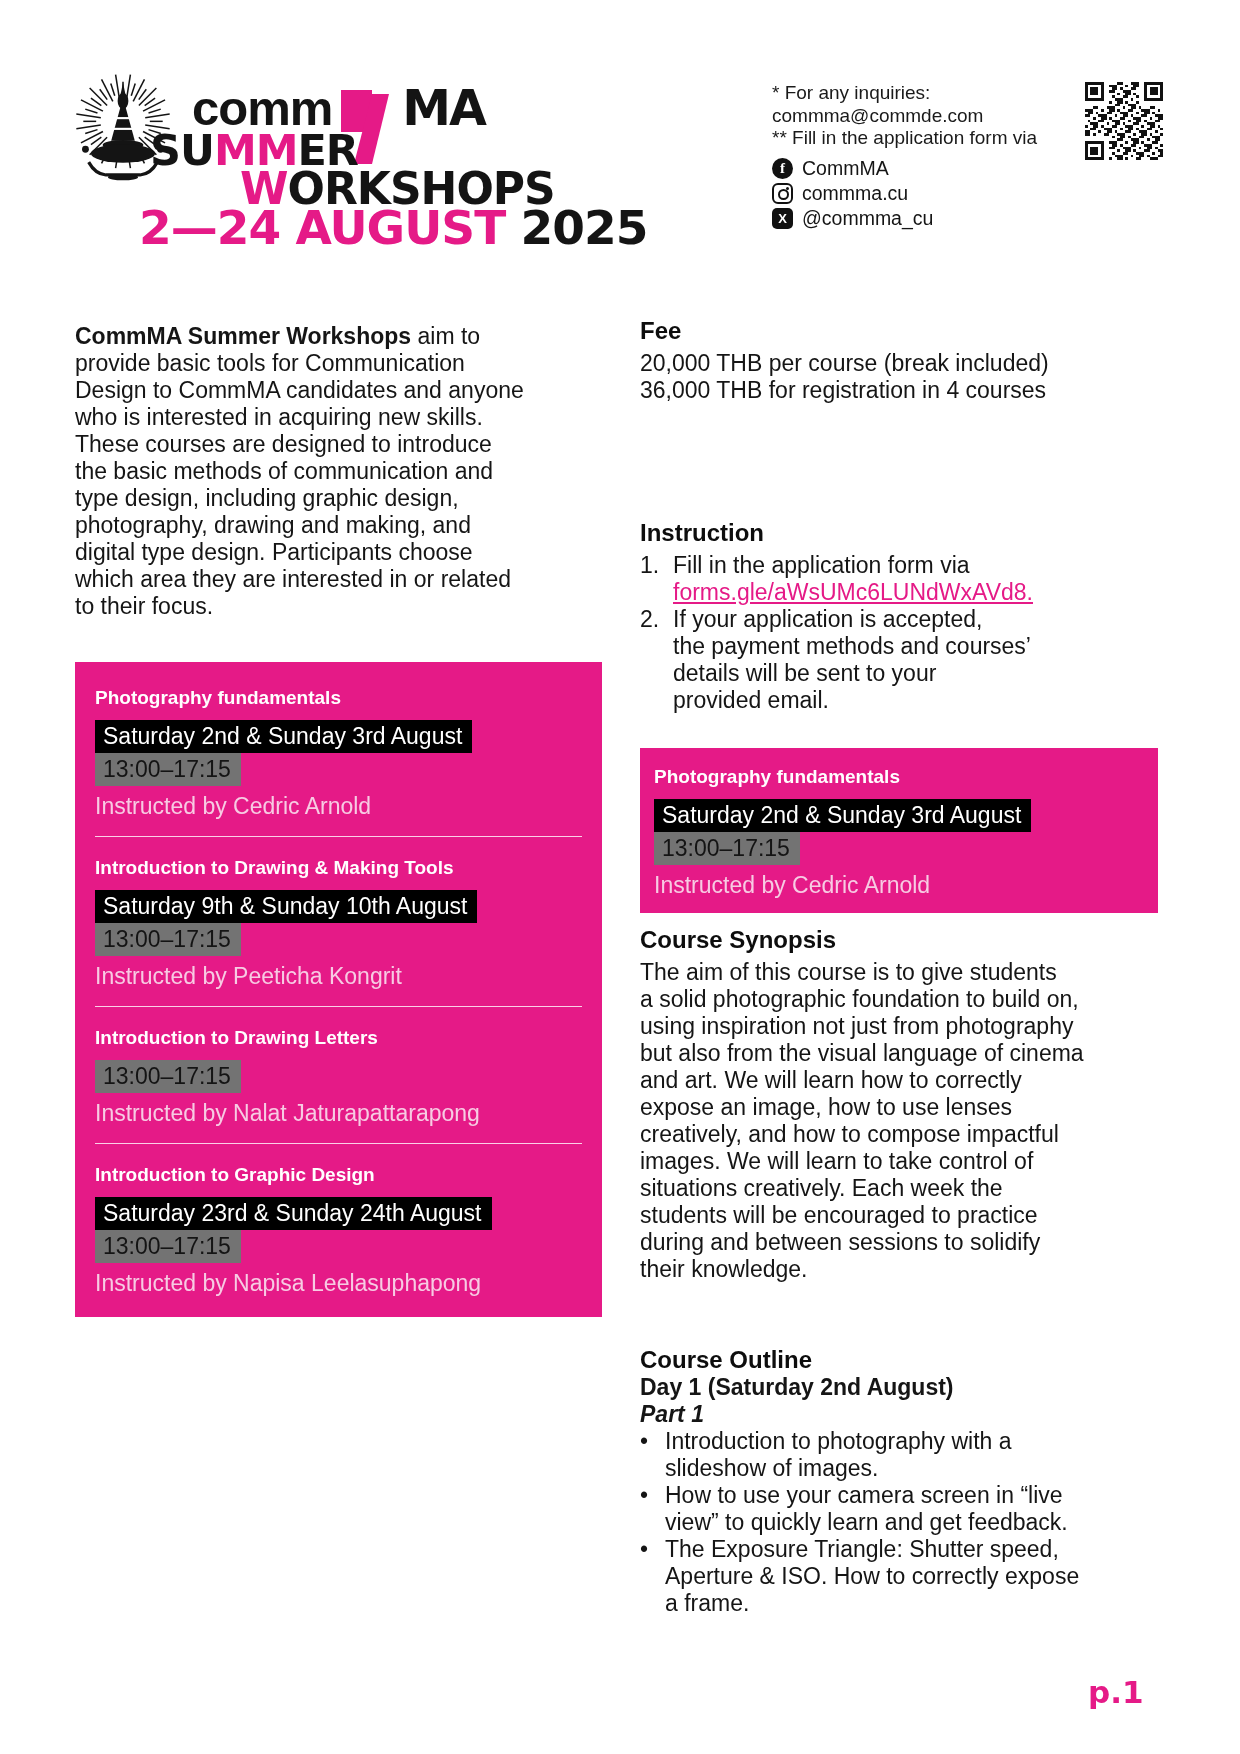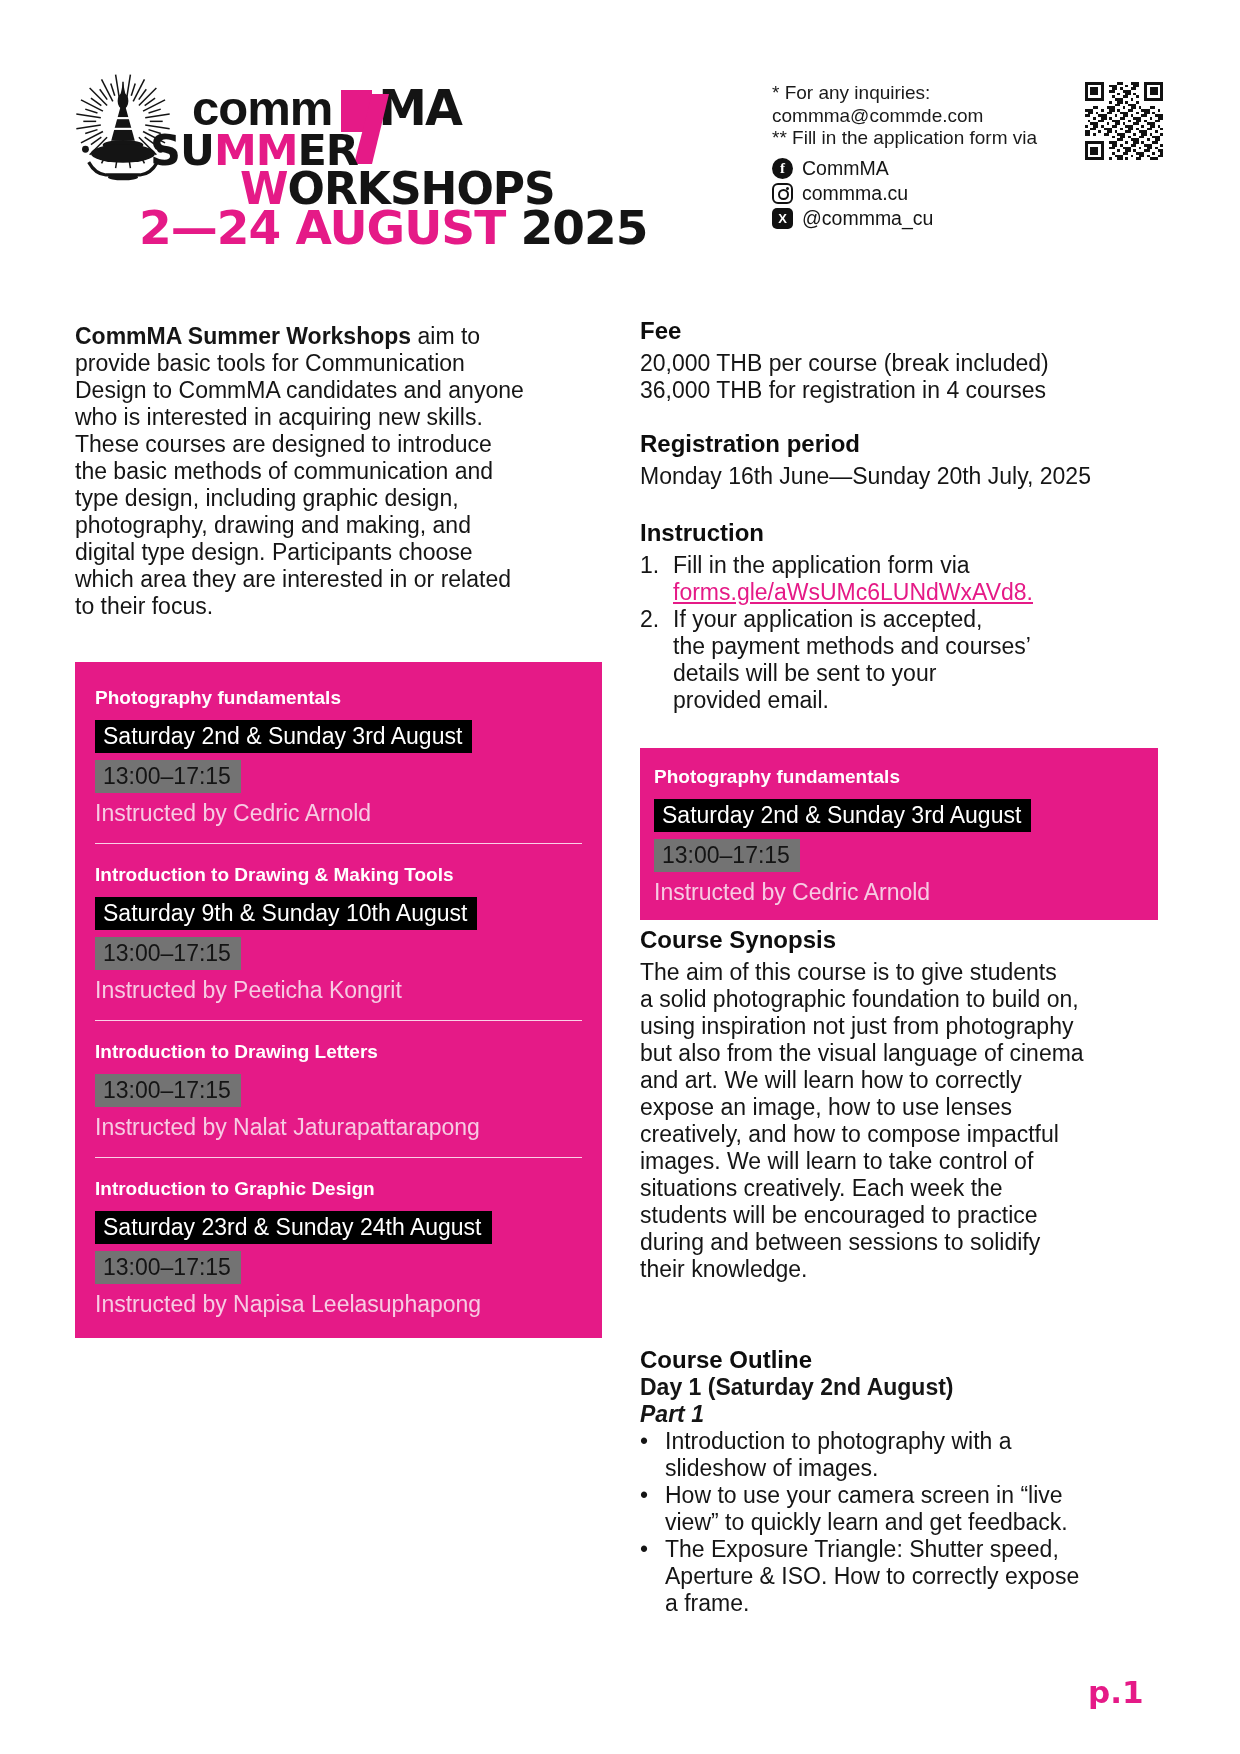--- a/index.html
+++ b/index.html
@@ -5,21 +5,21 @@
   html,body{margin:0;padding:0;}
   body{background:#e8e8e8;}
   .page{position:relative;width:1240px;height:1754px;background:#ffffff;margin:0 auto;
         font-family:"Liberation Sans",sans-serif;color:#151515;overflow:hidden;}
 
   
   .logo{position:absolute;left:66px;top:72px;width:114px;height:118px;}
   .wm{position:absolute;line-height:1;white-space:nowrap;font-family:"DejaVu Sans",sans-serif;font-weight:bold;}
   .wm-l1{left:192px;top:84px;font-size:49px;letter-spacing:-2px;}
   .wm-l1 .comm{font-family:"Liberation Sans",sans-serif;font-weight:bold;letter-spacing:-1px;}
-  .wm-l1 .ma{margin-left:46px;}
+  .wm-l1 .ma{margin-left:70px;}
   .comma-svg{position:absolute;left:341px;top:90px;width:50px;height:76px;}
   .wm-l2{left:150px;top:129px;font-size:43px;letter-spacing:-1px;}
   .wm-l3{left:240px;top:167px;font-size:44px;letter-spacing:-1px;}
   .wm-l4{left:139px;top:204px;font-size:47px;letter-spacing:-1px;}
   .pink{color:var(--pink,#E51A87);}
   .blk{color:#141414;}
 
   .contact{position:absolute;left:772px;top:82px;font-size:19px;line-height:22.5px;color:#1a1a1a;}
   .socials{position:absolute;left:772px;top:156px;font-size:19.5px;}
   .soc-row{display:flex;align-items:center;height:24px;margin-bottom:1px;}
@@ -46,21 +46,21 @@
   .oli .num{width:33px;flex:0 0 33px;}
   .oli .obody{flex:1;}
   .oli a{color:var(--pink,#E51A87);text-decoration:underline;display:block;}
 
   
   .pinkbox{background:var(--pink,#E51A87);box-sizing:border-box;}
   .lbox{position:absolute;left:75px;top:662px;width:527px;padding:22px 20px 20px 20px;}
   .rbox{position:absolute;left:640px;top:748px;width:518px;padding:15px 14px 14px 14px;}
   .w-title{color:#fff;font-weight:bold;font-size:19px;line-height:27px;margin-bottom:9px;}
   .w-dates-row,.w-time-row{line-height:0;}
-  .w-dates{display:inline-block;background:#000;color:#fff;font-size:23px;line-height:26px;padding:3px 10px 4px 8px;margin-bottom:7px;}
+  .w-dates{display:inline-block;background:#000;color:#fff;font-size:23px;line-height:26px;padding:3px 10px 4px 8px;}
   .w-time{display:inline-block;background:#737373;color:#141414;font-size:23px;line-height:26px;padding:3px 10px 4px 8px;margin-bottom:7px;}
   .w-instr{color:var(--light-pink,#F7CBE3);font-size:23px;line-height:27px;}
   .w-div{border:none;border-top:1.5px solid rgba(255,240,248,0.85);margin:16px 0 17px 0;}
 
   .syn-sec{position:absolute;left:640px;top:926px;width:540px;}
   .out-sec{position:absolute;left:640px;top:1346px;width:540px;}
   .out-day{font-weight:bold;}
   .out-part{font-weight:bold;font-style:italic;}
   .bullet{display:flex;}
   .bullet .dot{width:25px;flex:0 0 25px;}
@@ -481,24 +481,20 @@
     </div>
 
   </div>
 
   <div class="fee-sec">
     <h3 class="sec">Fee</h3>
     <div class="body-txt ml">20,000 THB per course (break included)
 36,000 THB for registration in 4 courses</div>
   </div>
 
-  <div class="reg-sec">
-    <h3 class="sec">Registration period</h3>
-    <div class="body-txt">Monday 16th June—Sunday 20th July, 2025</div>
-  </div>
 
   <div class="ins-sec">
     <h3 class="sec">Instruction</h3>
     <div class="oli body-txt">
       <span class="num">1.</span>
       <span class="obody">
         <span>Fill in the application form via</span>
         <a href="#">forms.gle/aWsUMc6LUNdWxAVd8.</a>
       </span>
     </div>

